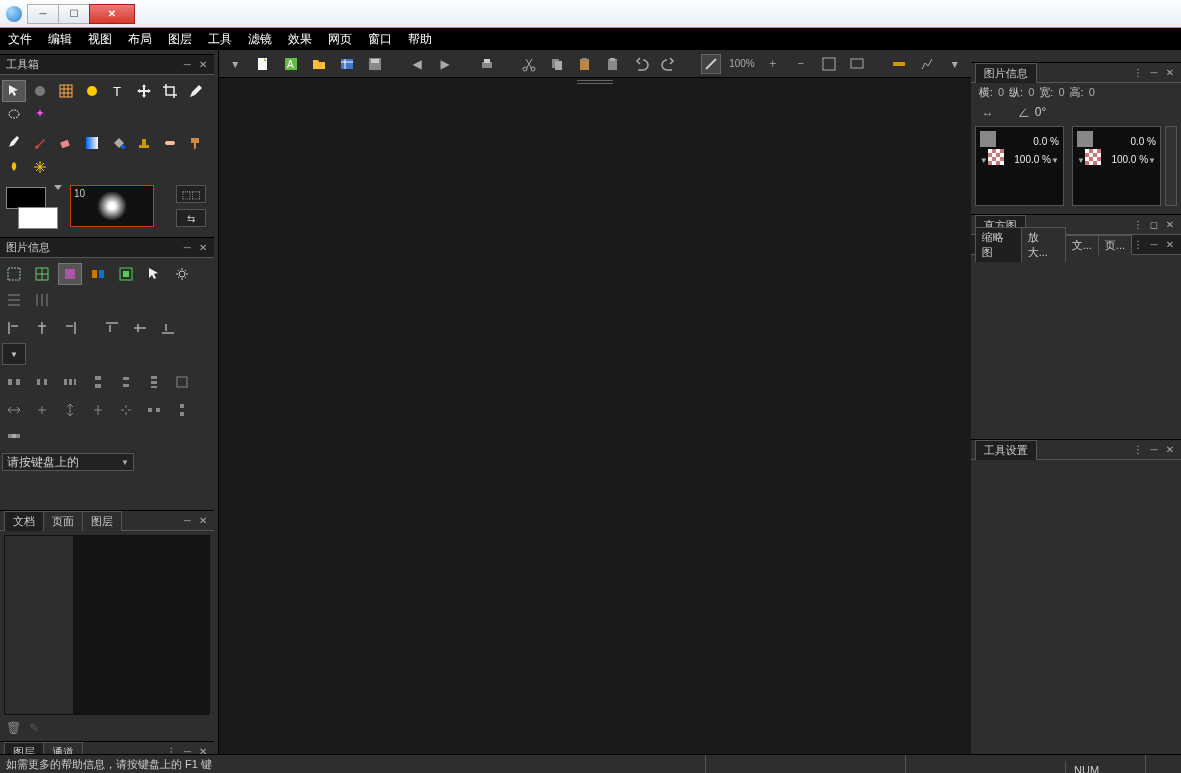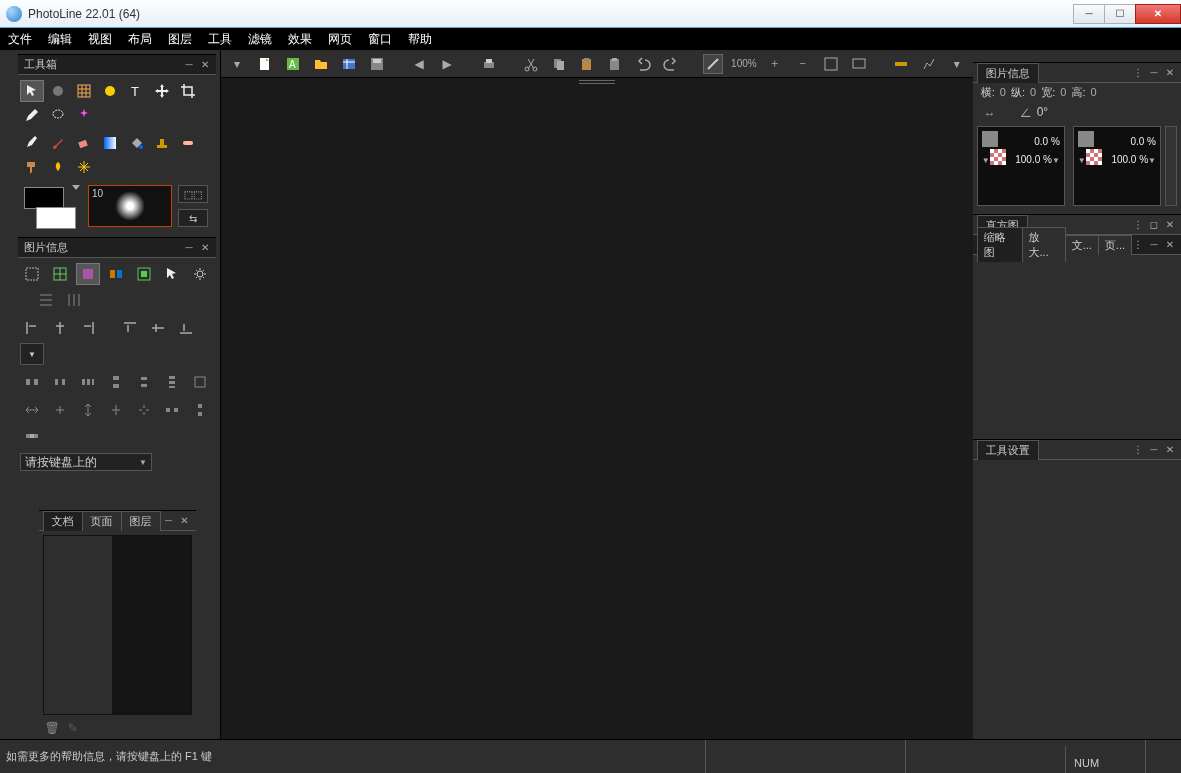--- a/index.html
+++ b/index.html
@@ -12,21 +12,21 @@
 .winbtns { display: flex; }
 .winbtn { width: 32px; height: 20px; border: 1px solid #b0b0b0; background: linear-gradient(#fafafa,#dfe7f0); margin-left: -1px; display:flex; align-items:center; justify-content:center; font-size:10px; color:#333; }
 .winbtn.close { width: 46px; background: linear-gradient(#f07878,#d43a2a); border-color:#a02015; color:#fff; font-weight:bold; }
 
 
 .menubar { height: 22px; background: #000; display: flex; align-items: center; padding-left: 8px; gap: 16px; }
 .menubar span { color: #fff; font-size: 12px; cursor: default; }
 
 
 .layout { position: absolute; top: 50px; bottom: 19px; left: 0; right: 0; display: flex; }
-.leftcol { width: 275px; background: #2e2e2e; display:flex; flex-direction:column; gap:4px; padding:4px 4px 0 18px; overflow:hidden; border-right:1px solid #000;align-items:center;}
+.leftcol { width: 275px; background: #2e2e2e; display:flex; flex-direction:column; gap:4px; padding:4px 4px 0 0; overflow:hidden; border-right:1px solid #000;}
 .center { flex: 1; background: #1a1a1a; display:flex; flex-direction:column; }
 .rightcol { width: 265px; background: #2e2e2e; display:flex; flex-direction:column; gap:4px; padding-top:12px; overflow:hidden; }
 
 
 .panel { background: #2e2e2e; display:flex; flex-direction:column; border-top:1px solid #000;}
 .panel-hdr { height: 20px; background: #1f1f1f; display:flex; align-items:center; padding:0 4px; gap:2px; border-bottom:1px solid #555; }
 .panel-hdr .ptitle { flex:1; color:#ccc; font-size:11px; padding-left:2px; }
 .hdr-icon { width:14px; height:14px; color:#aaa; display:flex; align-items:center; justify-content:center; font-size:10px; cursor:default;}
 .tabstrip { display:flex; gap:0; }
 .tab { background:#1f1f1f; border:1px solid #555; border-bottom:none; padding:2px 8px; color:#ccc; font-size:11px; margin-right:-1px; cursor:default;}
@@ -87,35 +87,34 @@
 .slotwrap{display:flex; gap:0;}
 .vscroll { width:12px; background:#333; border:1px solid #555; margin:4px 4px 4px 0;}
 
 
 .mini-tabs { display:flex; height:20px; background:#1f1f1f; align-items:center; padding:0 4px; gap:0; border-bottom:1px solid #555;}
 .mini-tabs .mt { border:1px solid #555; border-bottom:none; padding:2px 6px; font-size:11px; background:#2e2e2e; margin-right:-1px; cursor:default;}
 .mini-tabs .mt.first { background:#1f1f1f;}
 .mini-actions { margin-left:auto; display:flex; gap:2px;}
 
 
-.status { position:absolute; left:0; right:0; bottom:0; height:34px; background:#2e2e2e; border-top:1px solid #000; display:flex; align-items:center; padding:0 6px; font-size:11px; color:#ccc;}
+.status { position:absolute; left:0; right:0; bottom:0; height:19px; background:#2e2e2e; border-top:1px solid #000; display:flex; align-items:center; padding:0 6px; font-size:11px; color:#ccc;}
 .status .sect { border-left:1px solid #555; height:100%; display:flex; align-items:center; padding:0 8px;}
 .status .grow { flex:1; }
 .status .num { width:80px; text-align:center;margin-top:12px;}
 
 .panel-body { padding:2px 0;}
 .panel-actions { margin-left:auto; display:flex; gap:2px;}
 .blank { flex:1; background:#2e2e2e;}
 </style>
 </head>
 <body>
 
 <div class="titlebar">
   <div class="logo"></div>
-  <div class="title">PhotoLine 22.01 (64)</div>
   <div class="winbtns">
     <div class="winbtn">─</div>
     <div class="winbtn">☐</div>
     <div class="winbtn close">✕</div>
   </div>
 </div>
 
 <div class="menubar">
   <span>文件</span>
   <span>编辑</span>

